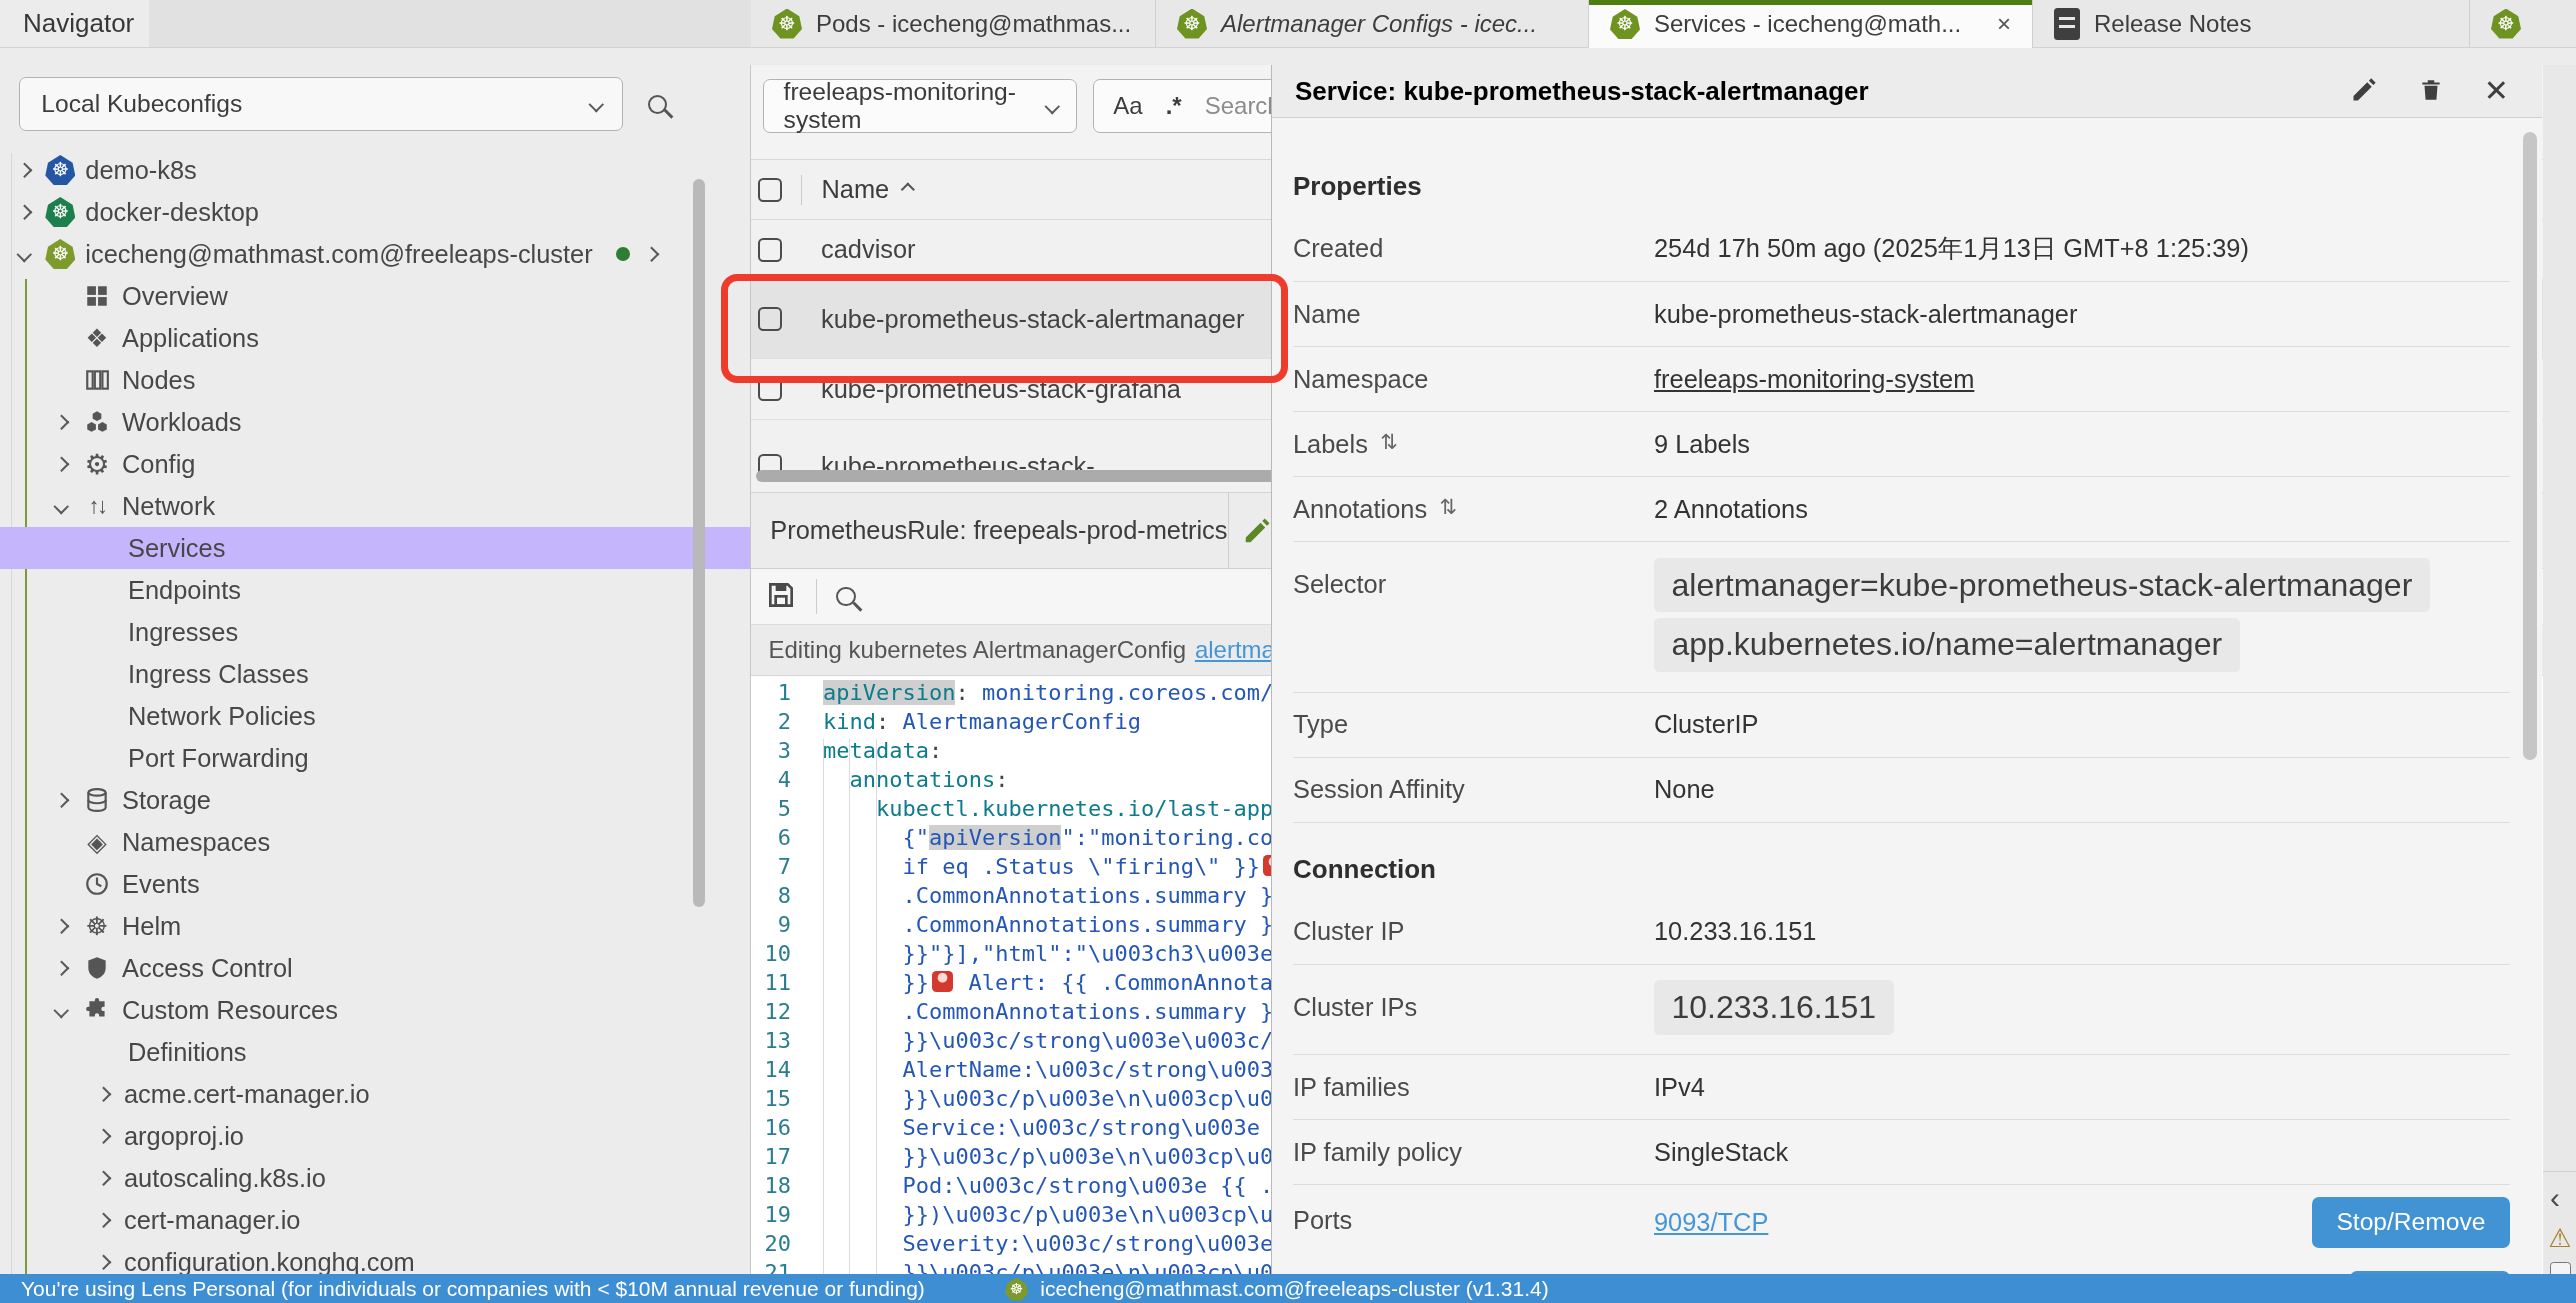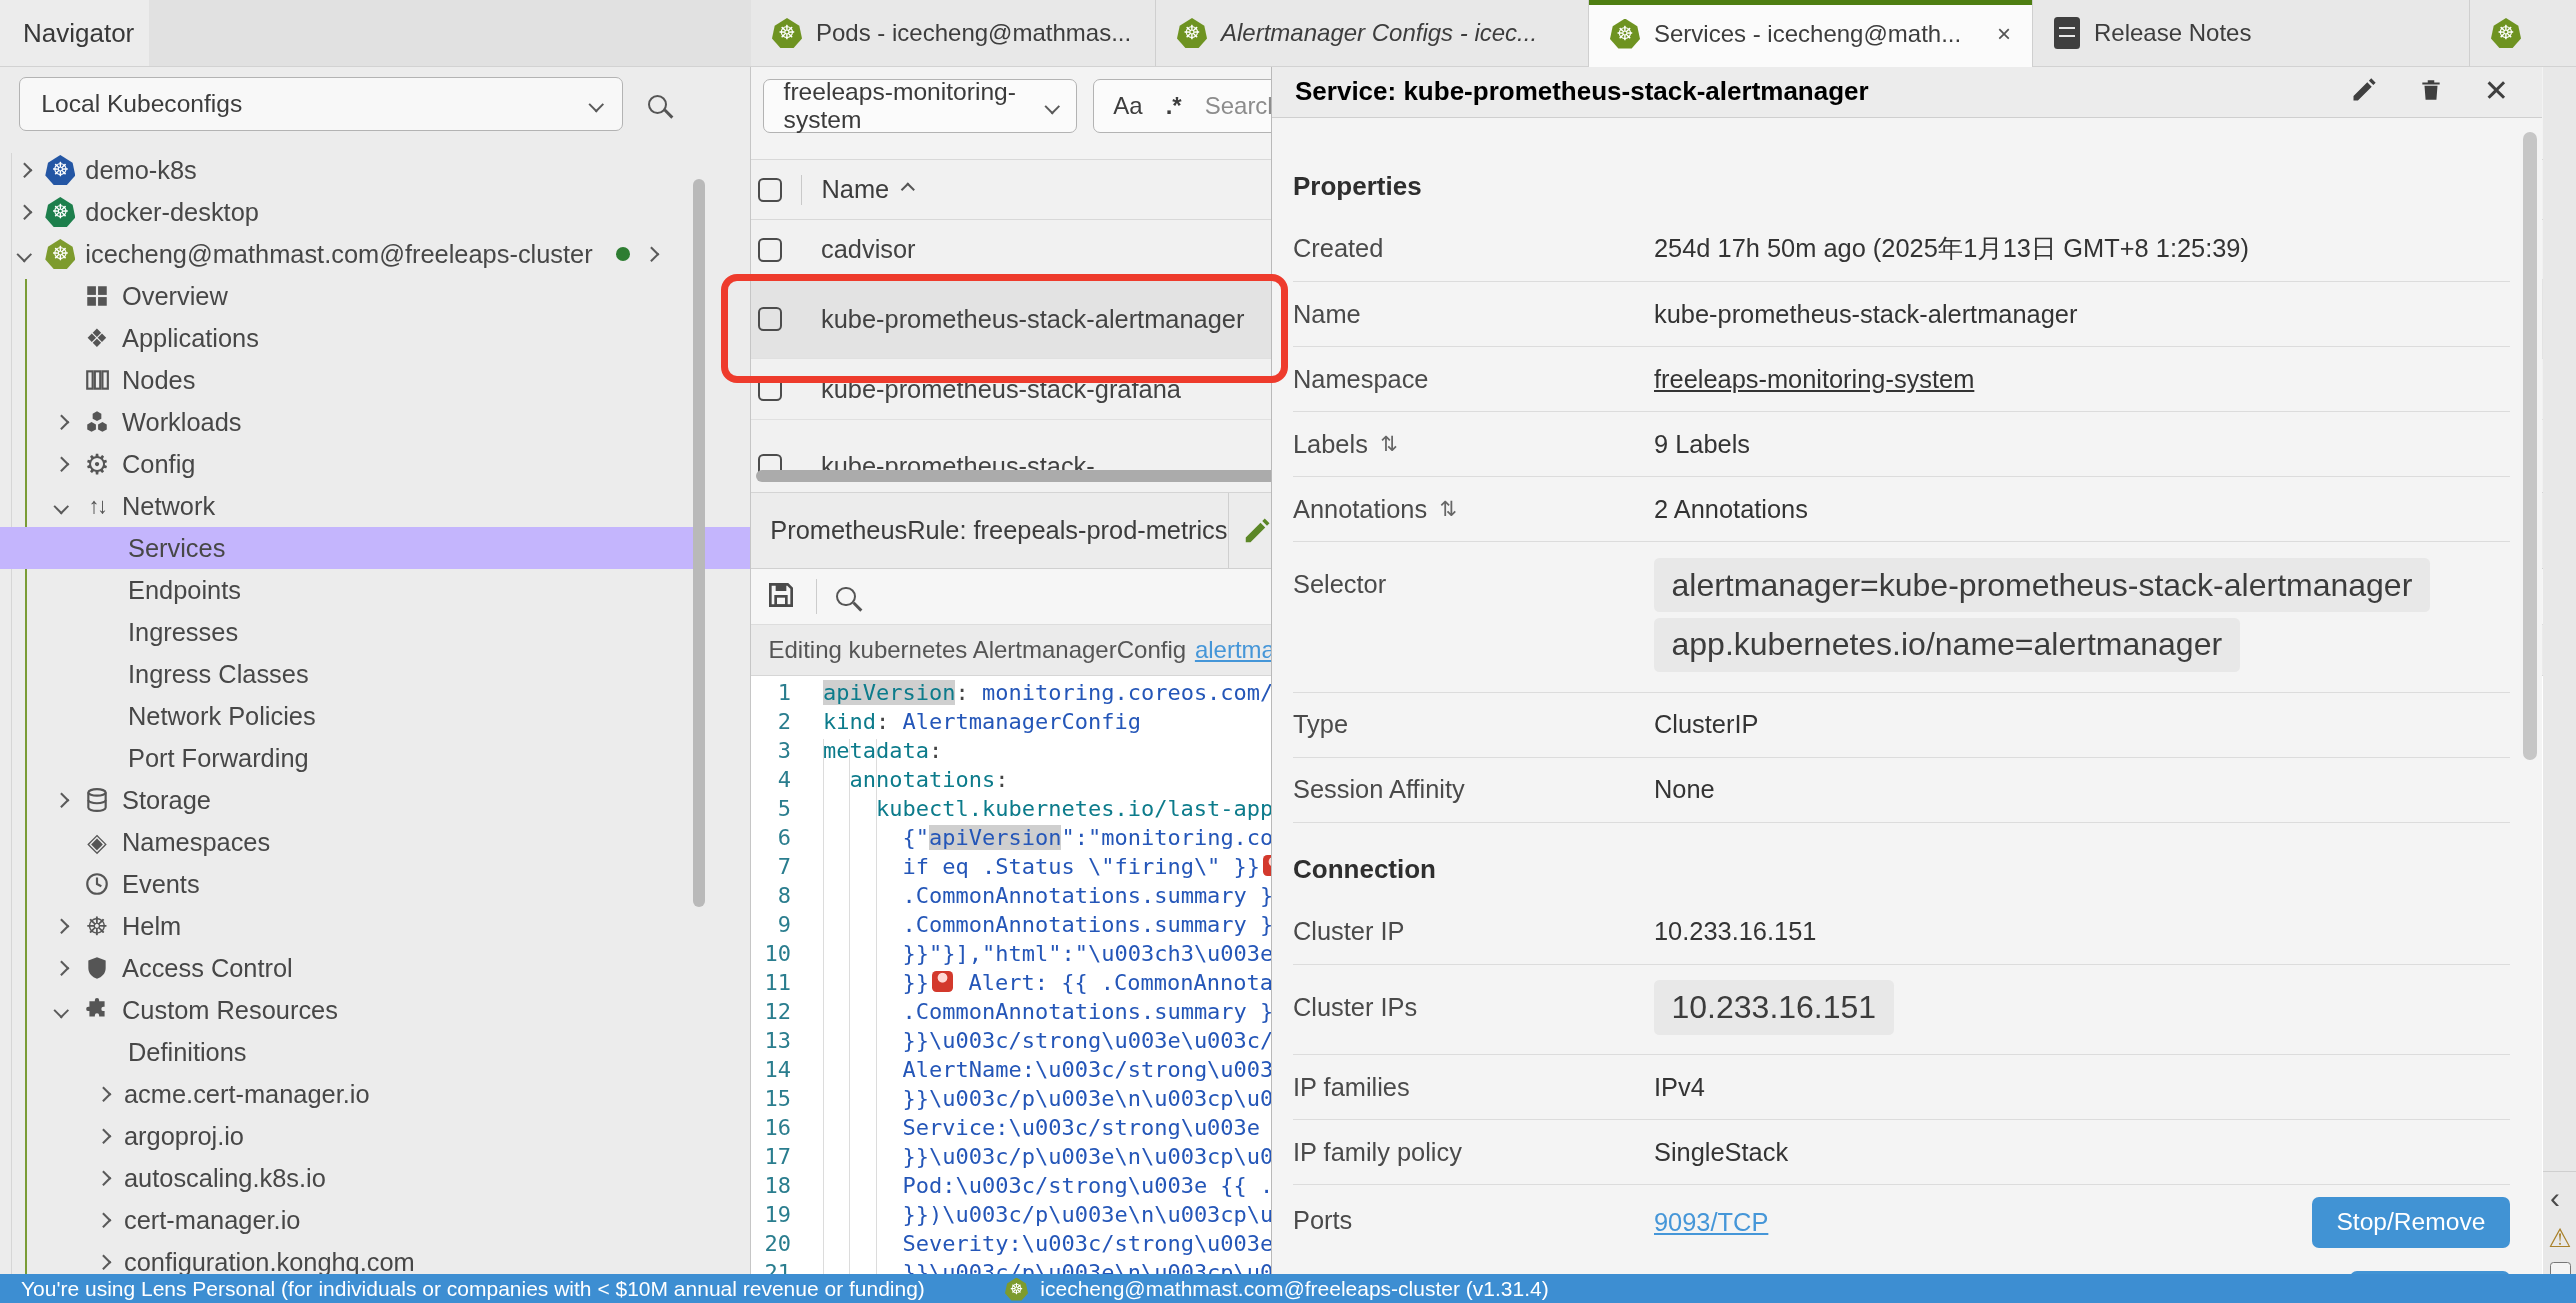--- a/index.html
+++ b/index.html
@@ -2,21 +2,21 @@
 <html style="font-size:14px"><head>
 <meta charset="utf-8">
 <style>
   * { box-sizing: border-box; }
   html,body { margin:0; padding:0; }
   body {
     width:2576px; height:1304px; position:relative; overflow:hidden;
     font-family:"Liberation Sans", sans-serif; background:#ececec; color:#3f3f3f;
   }
   
-  .tabbar { position:absolute; top:0; left:0; right:0; height:67px; display:flex; background:#4c1d95; z-index:6; }
+  .tabbar { position:absolute; top:0; left:0; right:0; height:48px; display:flex; background:#4c1d95; z-index:6; }
   .nav-zone { width:751px; flex:none; display:flex; background:#ececec; border-bottom:0.9px solid #d2d2d2; }
   .nav-title { display:flex; align-items:center; padding-left:23px; font-size:26px; color:#383838; width:149px; }
   .nav-rest { flex:1; background:#e1e1e1; }
   .tabs { display:flex; flex:1; }
   .tab { display:flex; align-items:center; gap:14px; padding:0 21px; font-size:24px; color:#3d3d3d;
          background:#e8e8e8; border-right:0.9px solid #cfcfcf; border-bottom:0.9px solid #d2d2d2;
          position:relative; overflow:hidden; white-space:nowrap; flex:none; }
   .tab.italic .tab-label { font-style:italic; }
   .tab.active { background:#fbfbfb; border-bottom:none; }
   .tab.active::before { content:""; position:absolute; top:0; left:0; right:0; height:5.3px; background:#4e7e12; }
@@ -101,21 +101,21 @@
   .drawer { position:absolute; top:65px; left:1271px; width:1271px; bottom:30px; background:#f4f4f4; border-left:0.9px solid #b9b9b9; z-index:5; overflow:hidden; }
   .drawer-header { height:53px; background:#ececec; border-bottom:0.9px solid #cfcfcf; display:flex; align-items:center; padding:0 33px 0 23px; }
   .drawer-title { font-weight:bold; font-size:26px; color:#000000; }
   .dh-icons { margin-left:auto; display:flex; align-items:center; gap:40px; }
   .dh-icons .x { font-size:30px; color:#3f3f3f; line-height:1; }
   .drawer-body { position:absolute; top:53px; left:0; right:0; bottom:0; overflow:hidden; padding:21px 32px 0 21px; font-size:25.4px; color:#3e3e3e; }
   .d-section-header { height:77px; display:flex; align-items:flex-end; padding-bottom:14px; font-weight:bold; font-size:26px; color:#2e2e2e; }
   .d-section-header.bt { border-top:0.9px solid #dcdcdc; }
   .d-row { min-height:65px; display:flex; align-items:center; }
   .d-row + .d-row { border-top:0.9px solid #dcdcdc; }
-  .d-label { width:361px; flex:none; color:#4a4a4a; display:flex; align-items:center; gap:12.3px; }
+  .d-label { width:361px; flex:none; color:#4a4a4a; display:flex; gap:12.3px; }
   .d-label .sort-ud { font-size:21px; color:#666; }
   .d-value { color:#333; }
   .chips-row { padding:10.5px 0 14px 0; align-items:flex-start; }
   .chips-col .chip { display:block; width:fit-content; background:#e8e8e8; border-radius:5.3px; padding:8.8px 17.5px; margin:5.3px 0; font-size:32px; color:#3c3c3c; }
   .chips-row .d-label { padding-top:17.5px; }
   .ports-row { align-items:flex-start; }
   .ports-row .d-label { padding-top:21px; }
   .ports-col { flex:1; }
   .port-line { height:74px; display:flex; align-items:center; }
   .port-btn { margin-left:auto; background:#4193d4; color:#fff; border:none; border-radius:7px; font-size:24.6px;

